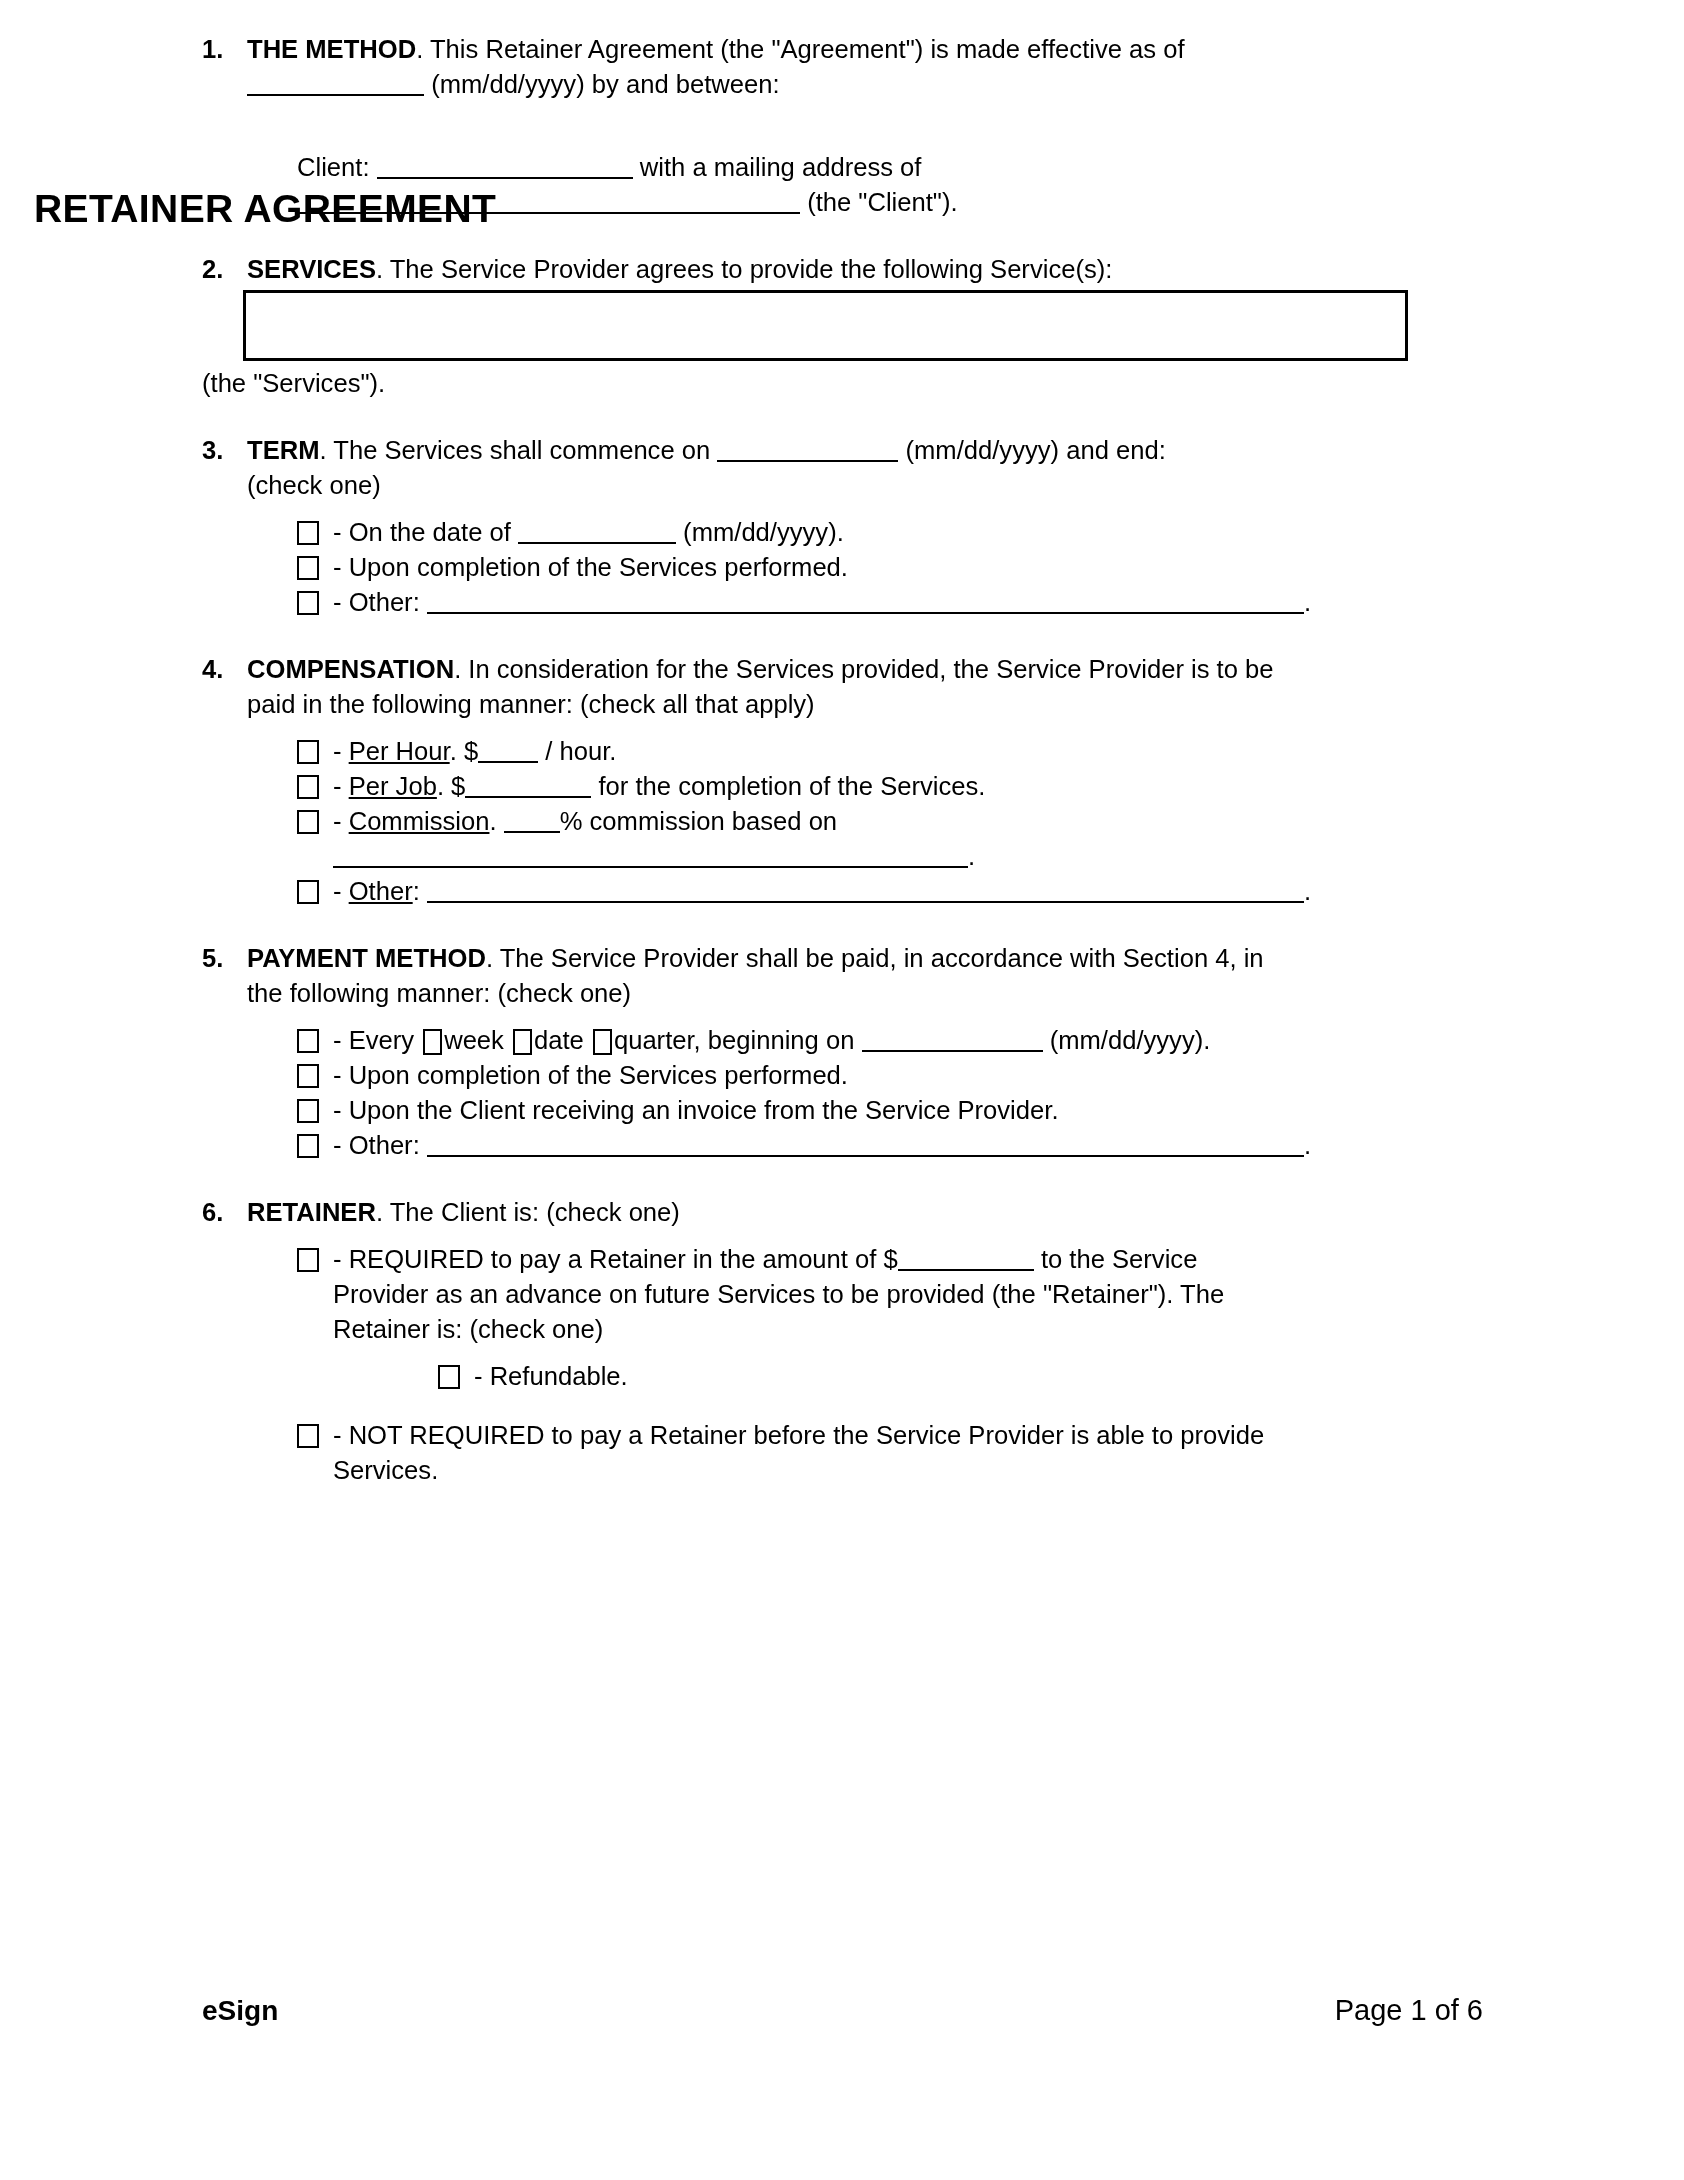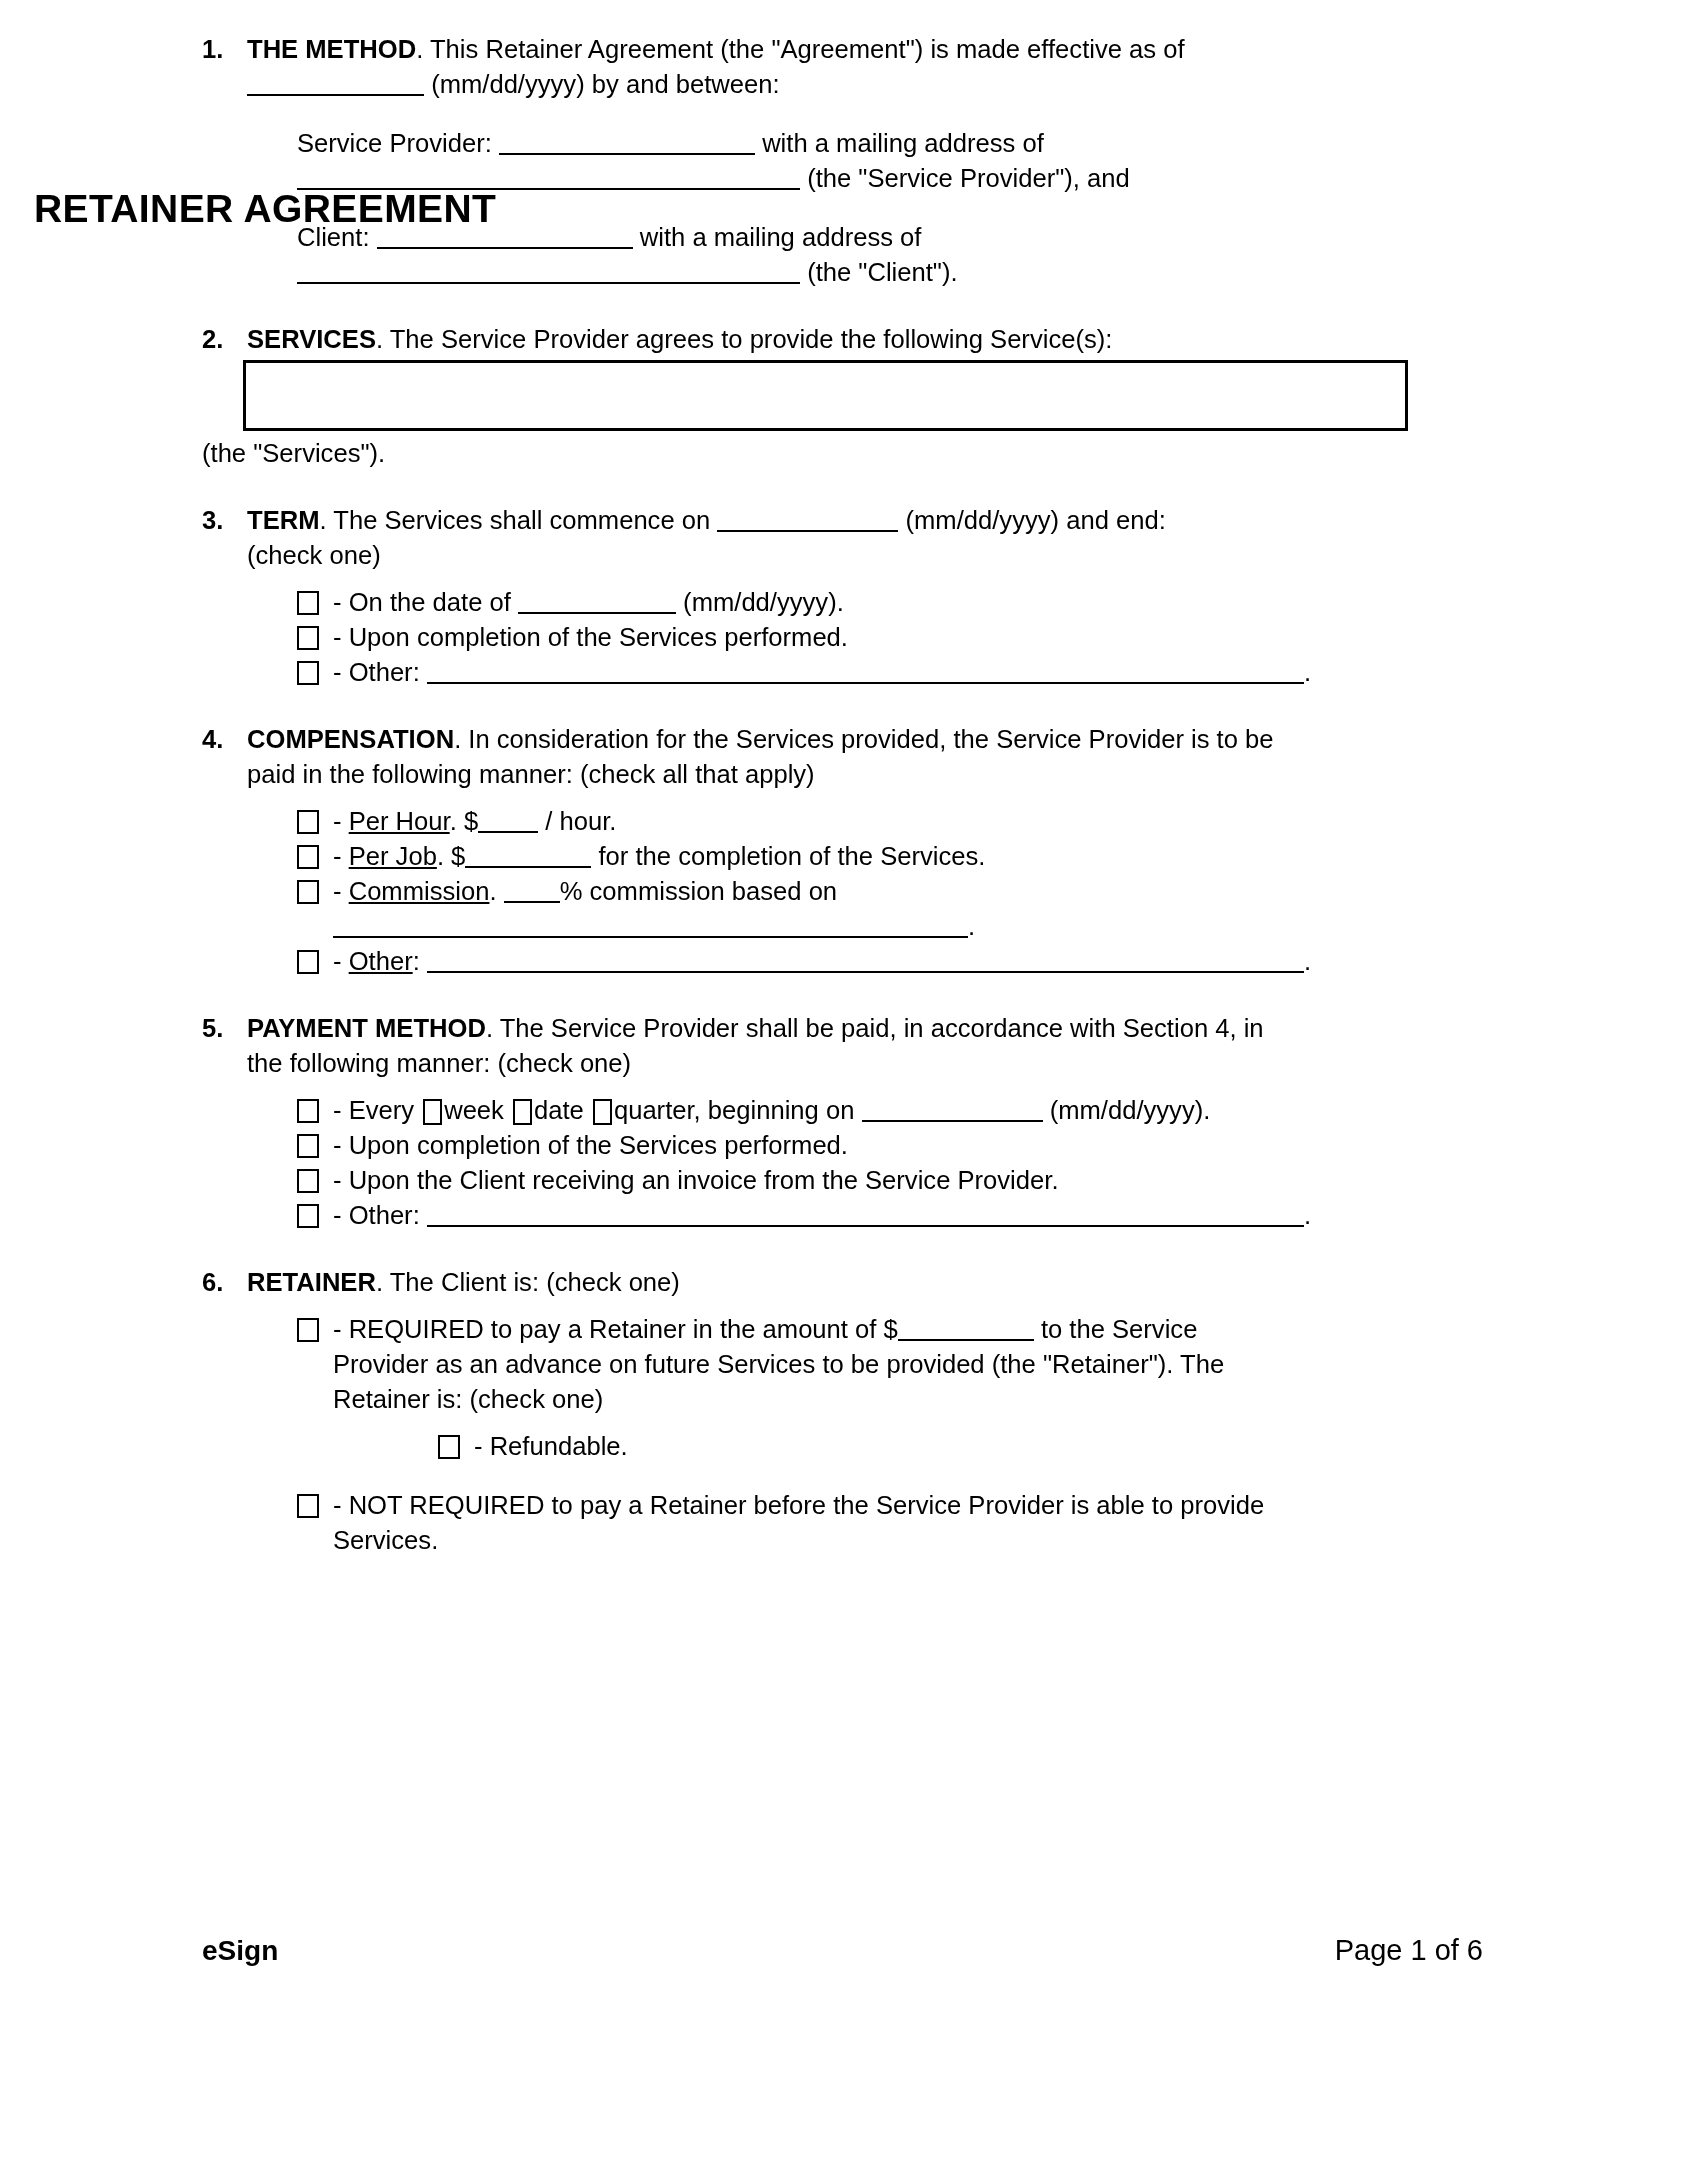--- a/index.html
+++ b/index.html
@@ -129,21 +129,21 @@
   
   .gap-lg { height: 32px; }
   .gap-md { height: 24px; }
   .gap-sm { height: 12px; }
 
   
   .footer {
     position: absolute;
     left: 202px;
     right: 202px;
-    top: 1934px;
+    top: 1994px;
     display: flex;
     justify-content: space-between;
     align-items: baseline;
     font-size: 25.6px;
   }
   .footer-brand {
     font-weight: bold;
     font-size: 28px;
   }
   .footer-page {
@@ -163,27 +163,20 @@
 
     <div class="section">
       <span class="section-num">1.</span>
       <span class="section-head">THE METHOD</span><span class="s-body">. This Retainer Agreement (the "Agreement") is made effective as of</span><br>
       <span class="blank b-date"></span>
       <span>(mm/dd/yyyy) by and between:</span>
     </div>
 
     <div class="gap-md"></div>
 
-    <div class="indent-1">
-      <span>Service Provider:</span>
-      <span class="blank b-name"></span>
-      <span>with a mailing address of</span><br>
-      <span class="blank b-addr"></span>
-      <span>(the "Service Provider"), and</span>
-    </div>
 
     <div class="gap-md"></div>
 
     <div class="indent-1">
       <span>Client:</span>
       <span class="blank b-name"></span>
       <span>with a mailing address of</span><br>
       <span class="blank b-addr2"></span>
       <span>(the "Client").</span>
     </div>

